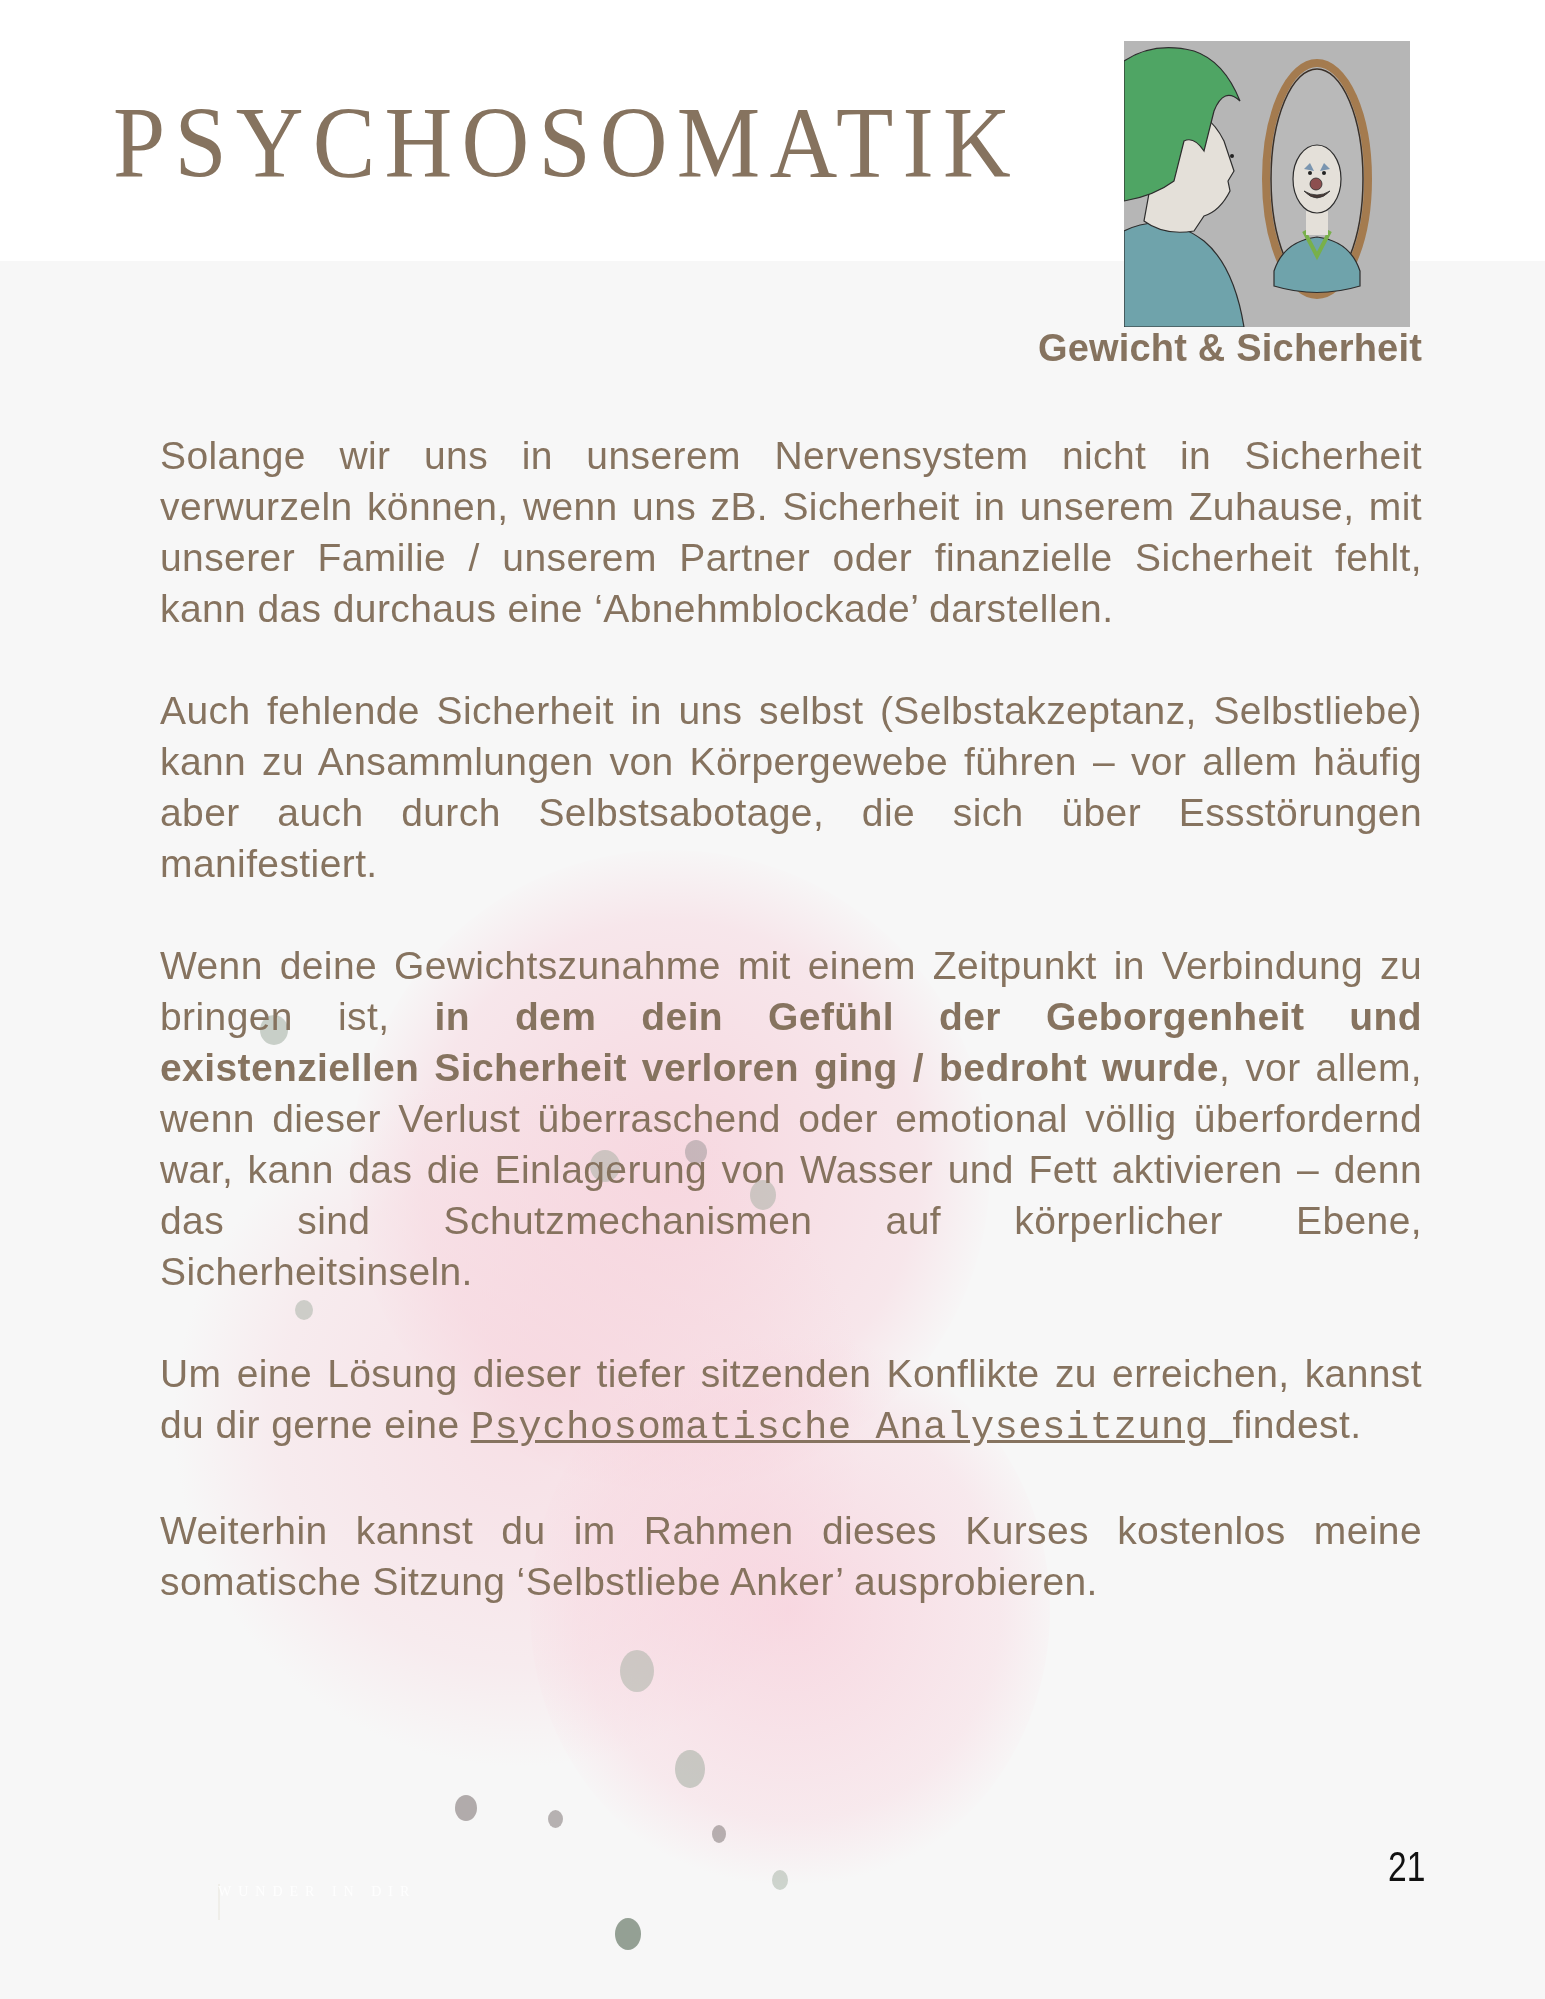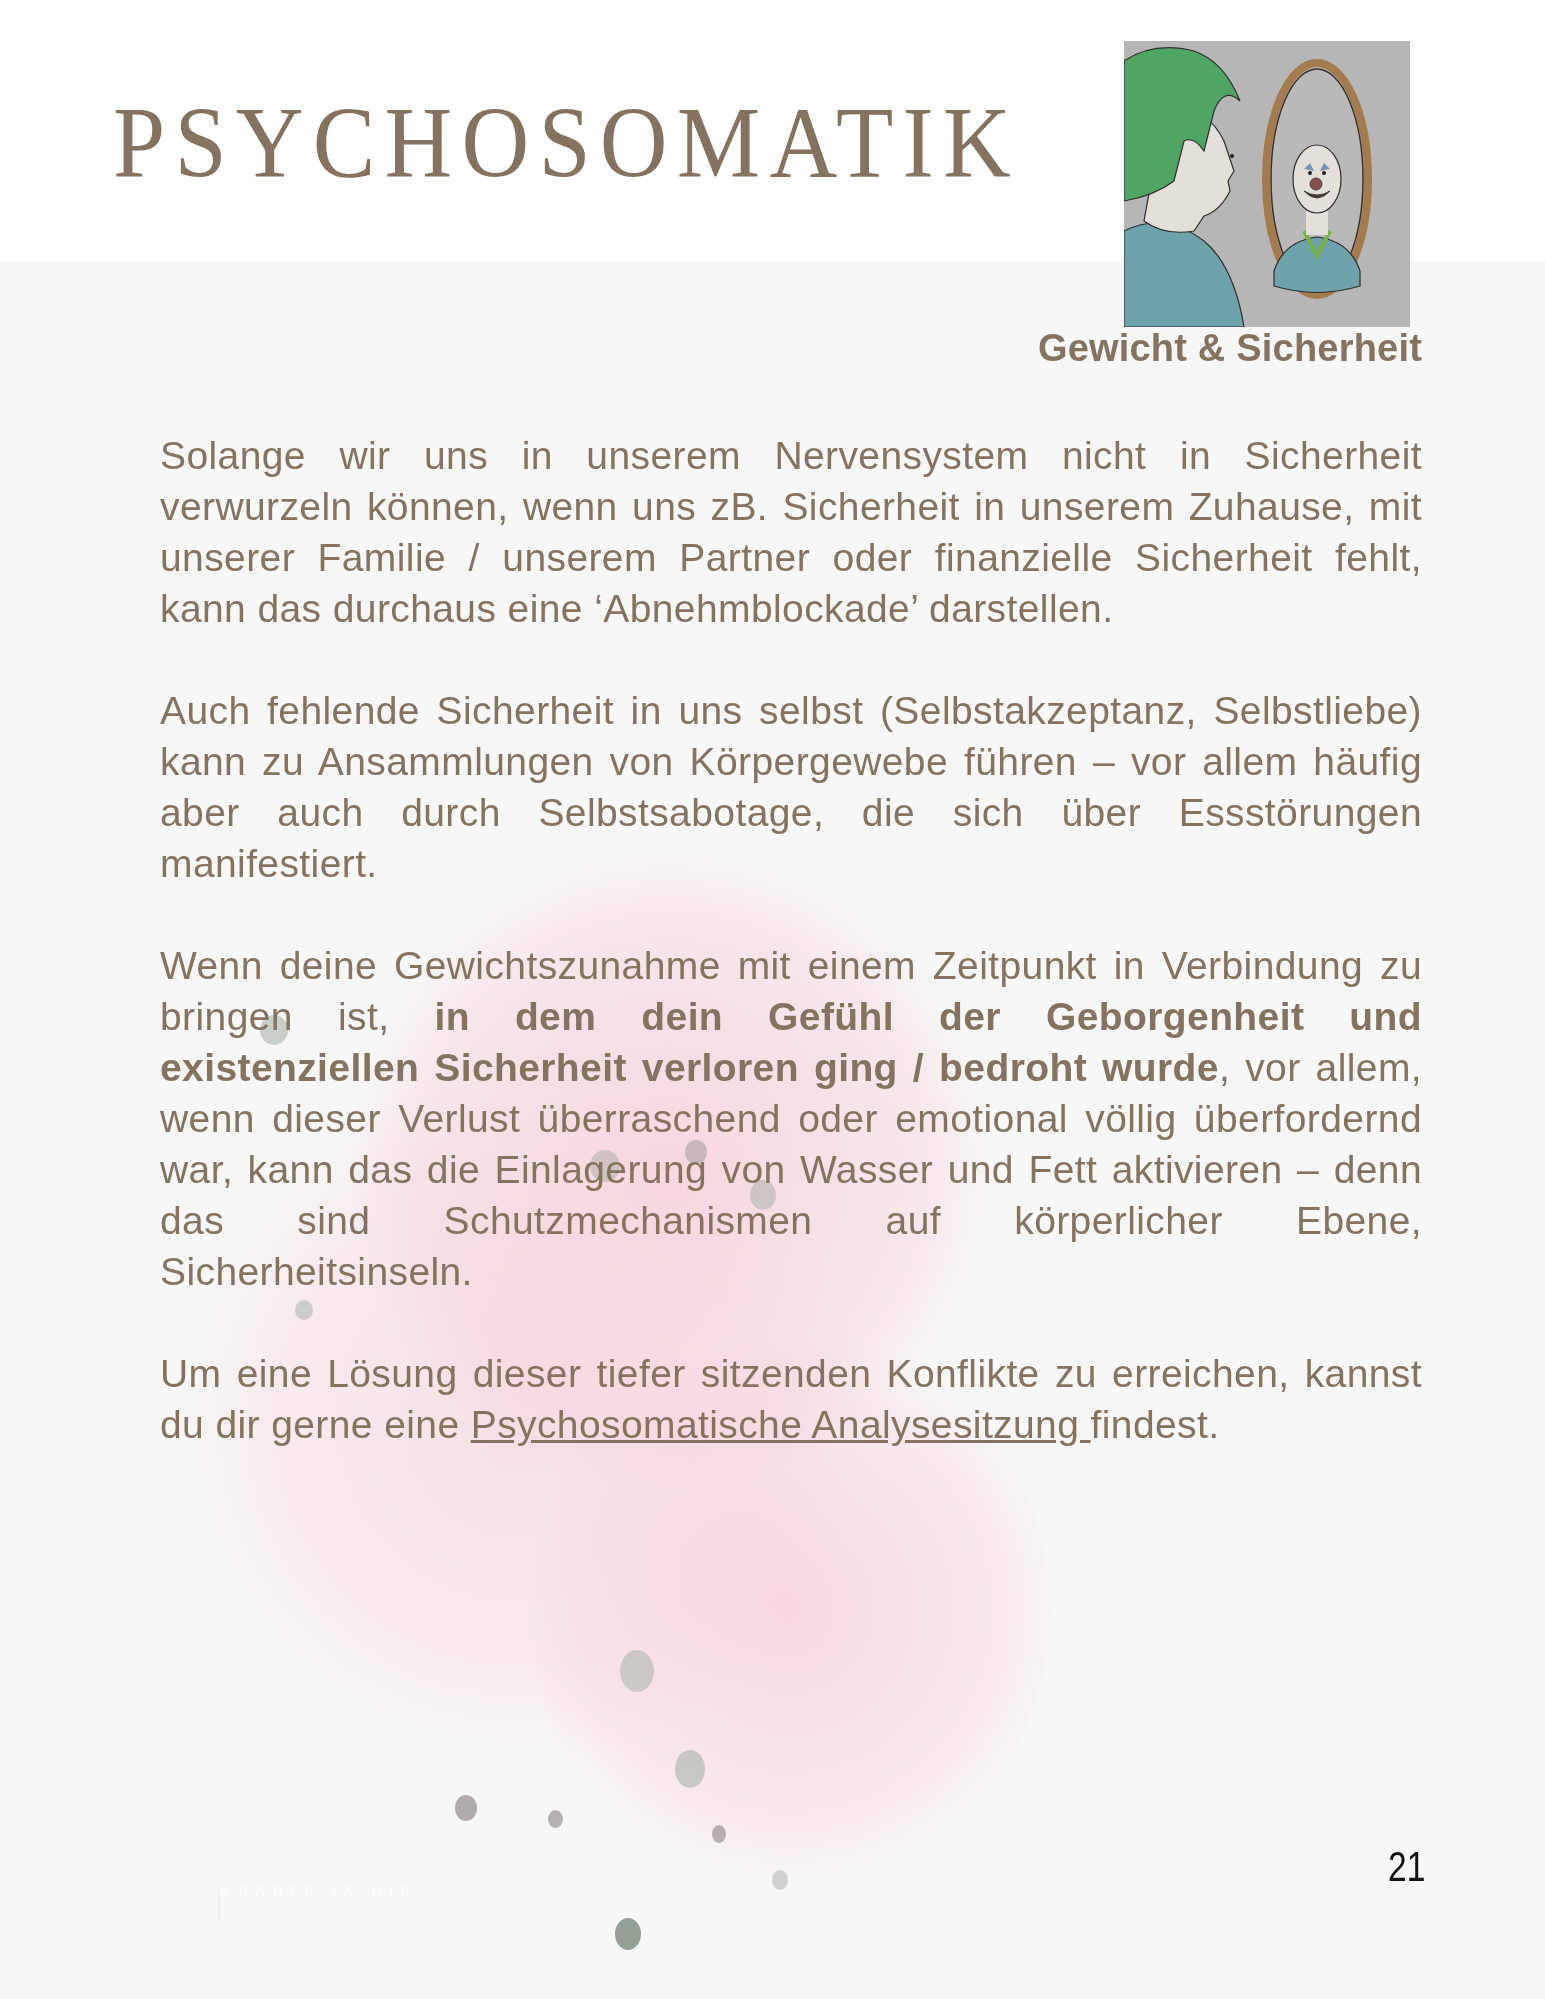--- a/index.html
+++ b/index.html
@@ -9,21 +9,21 @@
     .illustration { position:absolute; left:1124px; top:41px; width:286px; height:286px; background:#b6b6b6; overflow:hidden; }
     .watercolor { position:absolute; left:170px; top:850px; width:960px; height:1080px; pointer-events:none; }
     .blob { position:absolute; border-radius:50%; }
     .content { position:absolute; left:160px; top:318px; width:1262px; color:#86735f; }
     .section-heading { font-size:38px; font-weight:bold; margin:0; line-height:60px; letter-spacing:0.2px;text-align:right; }
     .para { font-size:39px; line-height:51px; text-align:justify; margin:0; letter-spacing:0.4px; }
     .para.last-left { text-align-last:left; }
     .p1 { margin-top:52px; }
     .gap { margin-top:51px; }
     .bold { font-weight:bold; }
-    .link { text-decoration:underline; color:#86735f; cursor:pointer; }
+    .link { text-decoration:underline; color:#86735f; cursor:pointer;font-family:Liberation Mono, monospace; }
     .page-number { position:absolute; left:1388px; top:1843px; font-size:42px; color:#111; font-family:"Liberation Sans", sans-serif; transform:scaleX(0.8); transform-origin:left top; }
     .footer-mark { position:absolute; left:218px; top:1884px; font-family:"Liberation Serif", serif; font-size:14px; letter-spacing:7px; color:#ffffff; opacity:0.9; }
     .footer-frame { position:absolute; left:218px; top:1884px; width:600px; height:36px; border-left:2px solid #efeee9; }
   </style>
 </head>
 <body>
 
 <div class="header-band"></div>
 <h1 class="page-title">PSYCHOSOMATIK</h1>
 
@@ -90,18 +90,19 @@
   <h2 class="section-heading">Gewicht &amp; Sicherheit</h2>
 
   <p class="para p1 last-left">Solange wir uns in unserem Nervensystem nicht in Sicherheit verwurzeln können, wenn uns zB. Sicherheit in unserem Zuhause, mit unserer Familie / unserem Partner oder finanzielle Sicherheit fehlt, kann das durchaus eine ‘Abnehmblockade’ darstellen.</p>
 
   <p class="para gap last-left">Auch fehlende Sicherheit in uns selbst (Selbstakzeptanz, Selbstliebe) kann zu Ansammlungen von Körpergewebe führen – vor allem häufig aber auch durch Selbstsabotage, die sich über Essstörungen manifestiert.</p>
 
   <p class="para gap last-left"><span>Wenn deine Gewichtszunahme mit einem Zeitpunkt in Verbindung zu bringen ist, </span><span class="bold">in dem dein Gefühl der Geborgenheit und existenziellen Sicherheit verloren ging / bedroht wurde</span><span>, vor allem, wenn dieser Verlust überraschend oder emotional völlig überfordernd war, kann das die Einlagerung von Wasser und Fett aktivieren – denn das sind Schutzmechanismen auf körperlicher Ebene, Sicherheitsinseln.</span></p>
 
   <p class="para gap last-left"><span>Um eine Lösung dieser tiefer sitzenden Konflikte zu erreichen, kannst du dir gerne eine </span><a class="link">Psychosomatische Analysesitzung </a><span>findest.</span></p>
 
+  <p class="para gap last-left">Weiterhin kannst du im Rahmen dieses Kurses kostenlos meine somatische Sitzung ‘Selbstliebe Anker’ ausprobieren.</p>
 
 </main>
 
 <div class="footer-frame"></div>
 <div class="footer-mark">WUNDER IN DIR</div>
 <div class="page-number">21</div>
 
 </body></html>

